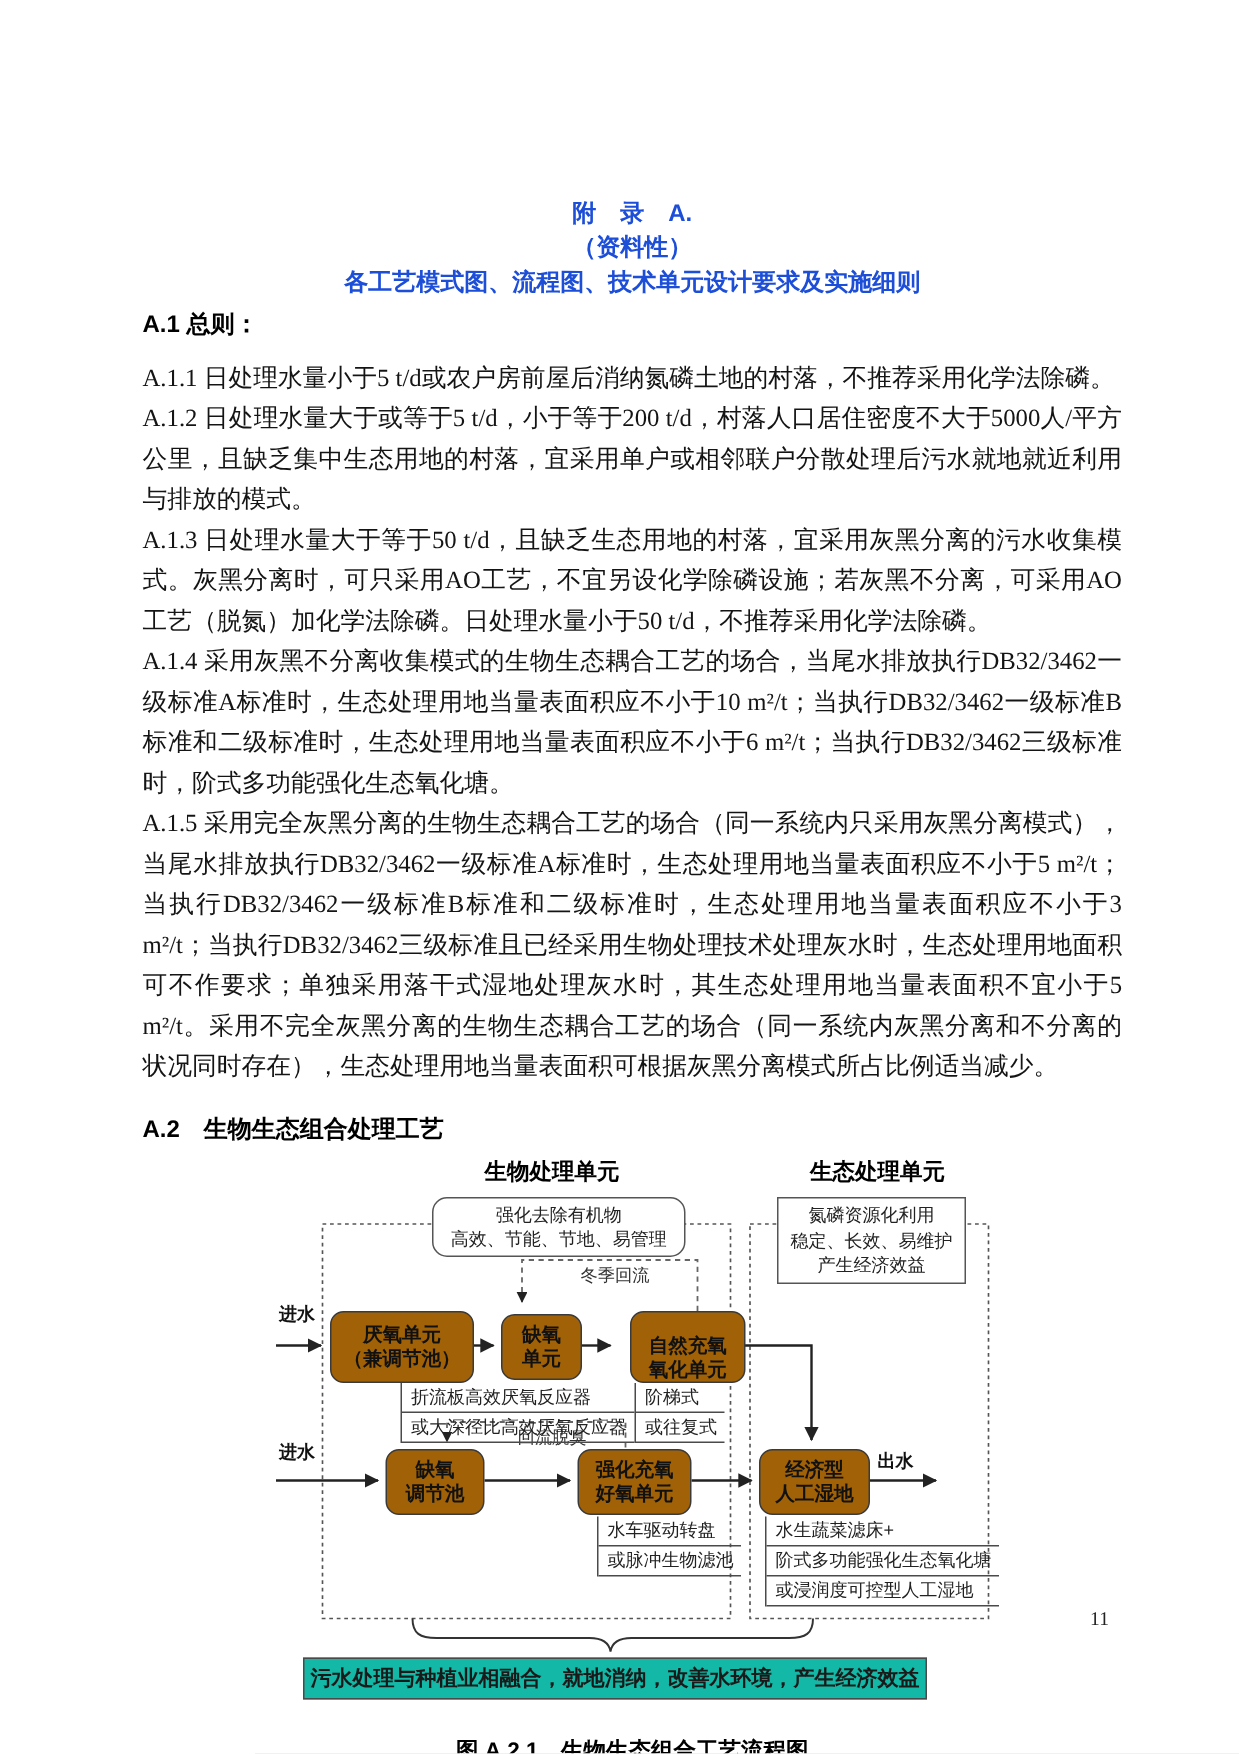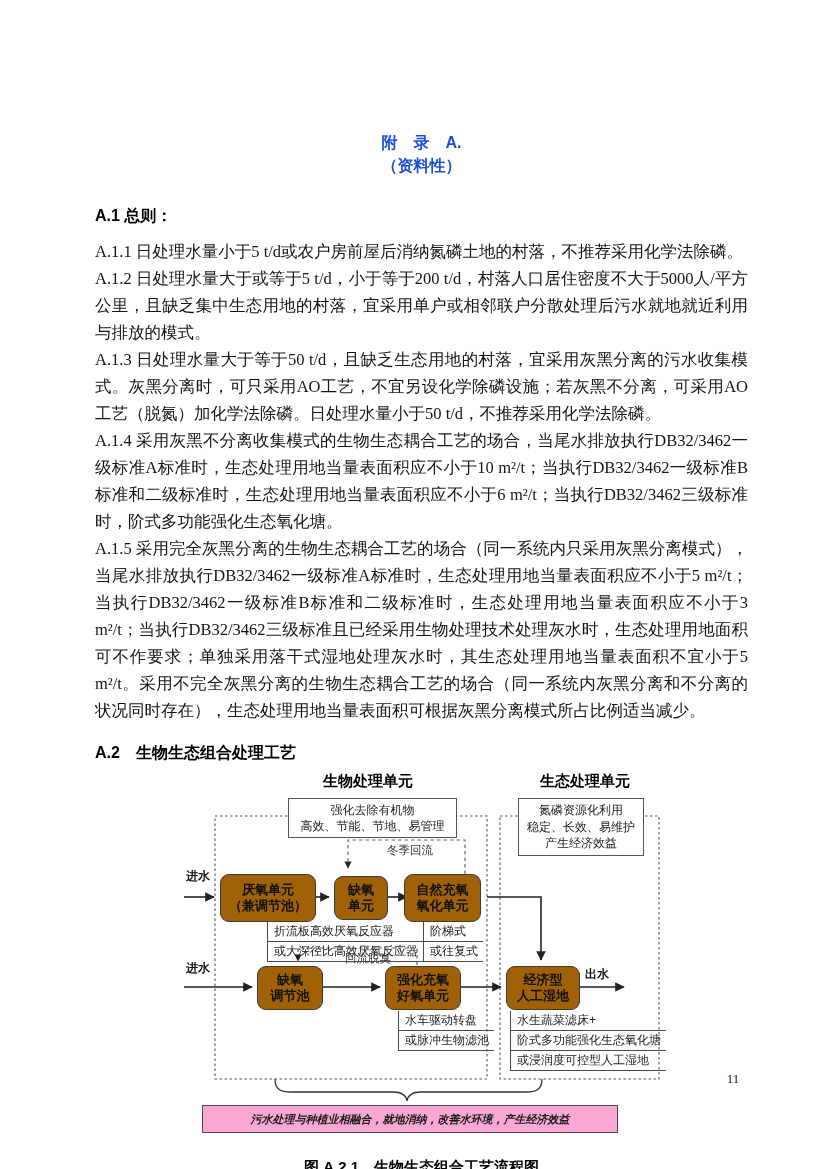--- a/index.html
+++ b/index.html
@@ -54,41 +54,42 @@
     position:absolute;display:inline-block;border-left:1.2px solid #4a4a4a;
     font-size:12px;color:#222;background:transparent;
   }
   .opt .row{
     display:block;white-space:nowrap;border-bottom:1.2px solid #4a4a4a;
     padding:2px 5px 2px 6px;line-height:15px;
   }
   .summary-box{
     position:absolute;left:62px;top:335px;width:414px;height:26px;
     border:1.3px solid #4a4a4a;display:flex;align-items:center;justify-content:center;
-    font-size:11px;font-weight:600;color:#1a1a1a;background:#f9a8d4;white-space:nowrap;font-style:italic;
+    font-size:14px;font-weight:600;color:#1a1a1a;background:#14b8a6;white-space:nowrap;
   }
   .fig-caption{
     text-align:center;margin-top:16px;
     font-family:"Liberation Sans","DejaVu Sans",sans-serif;
     font-size:15px;font-weight:bold;color:#000;
   }
   .page-num{
     position:absolute;left:718px;top:1071px;width:30px;text-align:center;
     font-size:13px;color:#222;
   }
 </style>
 </head>
 <body>
 
 <div class="sheet">
 
 
   <div class="title-block">
     <div class="t-line">附　录　A.</div>
     <div class="t-line">（资料性）</div>
+    <div class="t-line">各工艺模式图、流程图、技术单元设计要求及实施细则</div>
   </div>
 
   <div class="content">
     <div class="h-sec">A.1 总则：</div>
 
     <div class="paras">
       <p>A.1.1 日处理水量小于5 t/d或农户房前屋后消纳氮磷土地的村落，不推荐采用化学法除磷。</p>
       <p>A.1.2 日处理水量大于或等于5 t/d，小于等于200 t/d，村落人口居住密度不大于5000人/平方公里，且缺乏集中生态用地的村落，宜采用单户或相邻联户分散处理后污水就地就近利用与排放的模式。</p>
       <p>A.1.3 日处理水量大于等于50 t/d，且缺乏生态用地的村落，宜采用灰黑分离的污水收集模式。灰黑分离时，可只采用AO工艺，不宜另设化学除磷设施；若灰黑不分离，可采用AO工艺（脱氮）加化学法除磷。日处理水量小于50 t/d，不推荐采用化学法除磷。</p>
       <p>A.1.4 采用灰黑不分离收集模式的生物生态耦合工艺的场合，当尾水排放执行DB32/3462一级标准A标准时，生态处理用地当量表面积应不小于10 m²/t；当执行DB32/3462一级标准B标准和二级标准时，生态处理用地当量表面积应不小于6 m²/t；当执行DB32/3462三级标准时，阶式多功能强化生态氧化塘。</p>
@@ -120,21 +121,21 @@
 
         <path d="M325,104 V70 H208 V98" fill="none" stroke="#666" stroke-width="1.2" stroke-dasharray="3.5,3" marker-end="url(#ah)"></path>
         <path d="M277,195 V178 H158 V191" fill="none" stroke="#666" stroke-width="1.2" stroke-dasharray="3.5,3" marker-end="url(#ah)"></path>
 
         <path d="M135,309 C135,319 140,322 151,322 L253,322 C262,322 266,325 267,331 C268,325 272,322 281,322 L386,322 C397,322 402,319 402,309" fill="none" stroke="#333" stroke-width="1.3"></path>
       </svg>
 
       <div class="unit-title" style="left:148px;top:2px;">生物处理单元</div>
       <div class="unit-title" style="left:365px;top:2px;">生态处理单元</div>
 
-      <div class="note-box" style="left:148px;top:28px;width:167px;height:38px;">
+      <div class="note-box" style="left:148px;top:28px;width:167px;height:38px;border-radius:10px;">
         <span>强化去除有机物</span>
         <span>高效、节能、节地、易管理</span>
       </div>
       <div class="note-box" style="left:378px;top:28px;width:124px;height:56px;">
         <span>氮磷资源化利用</span>
         <span>稳定、长效、易维护</span>
         <span>产生经济效益</span>
       </div>
 
       <div class="flow-label" style="left:46px;top:98px;">进水</div>
@@ -145,21 +146,21 @@
       <div class="dash-label" style="left:196px;top:181px;">回流脱臭</div>
 
       <div class="proc-box" style="left:80px;top:104px;width:94px;height:46px;">
         <span>厌氧单元</span>
         <span>（兼调节池）</span>
       </div>
       <div class="proc-box" style="left:194px;top:106px;width:52px;height:42px;">
         <span>缺氧</span>
         <span>单元</span>
       </div>
-      <div class="proc-box" style="left:264px;top:104px;width:75px;height:46px;">
+      <div class="proc-box" style="left:280px;top:104px;width:75px;height:46px;justify-content:flex-end;">
         <span>自然充氧</span>
         <span>氧化单元</span>
       </div>
       <div class="proc-box" style="left:117px;top:196px;width:64px;height:42px;">
         <span>缺氧</span>
         <span>调节池</span>
       </div>
       <div class="proc-box" style="left:245px;top:196px;width:74px;height:42px;">
         <span>强化充氧</span>
         <span>好氧单元</span>

